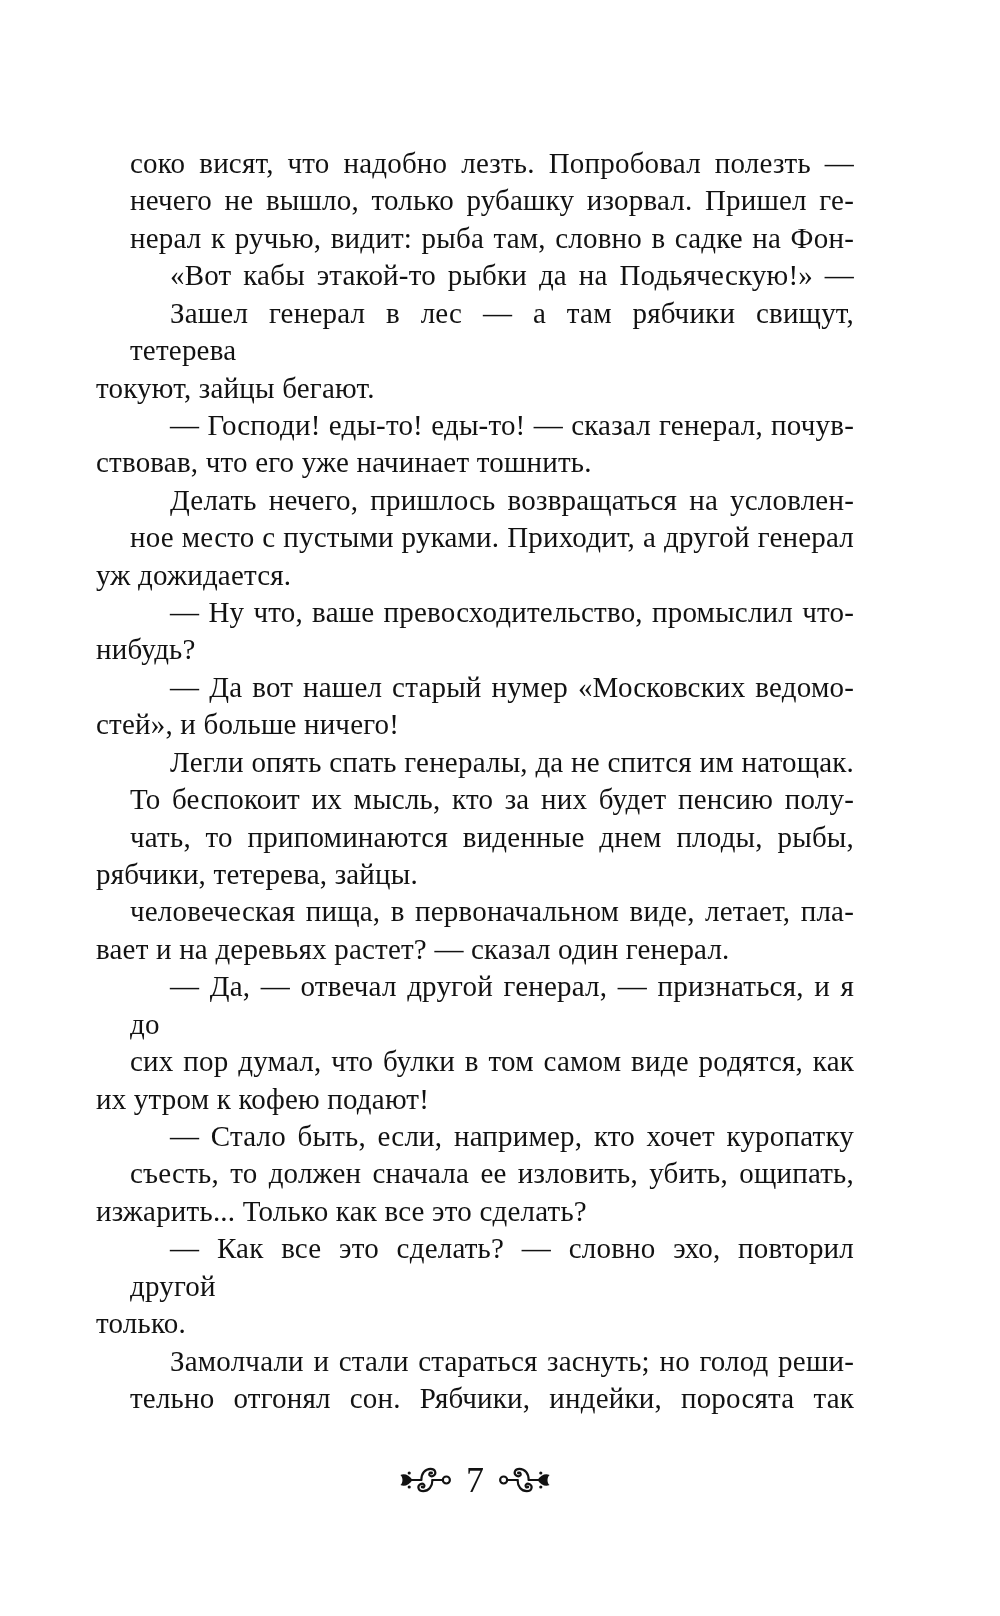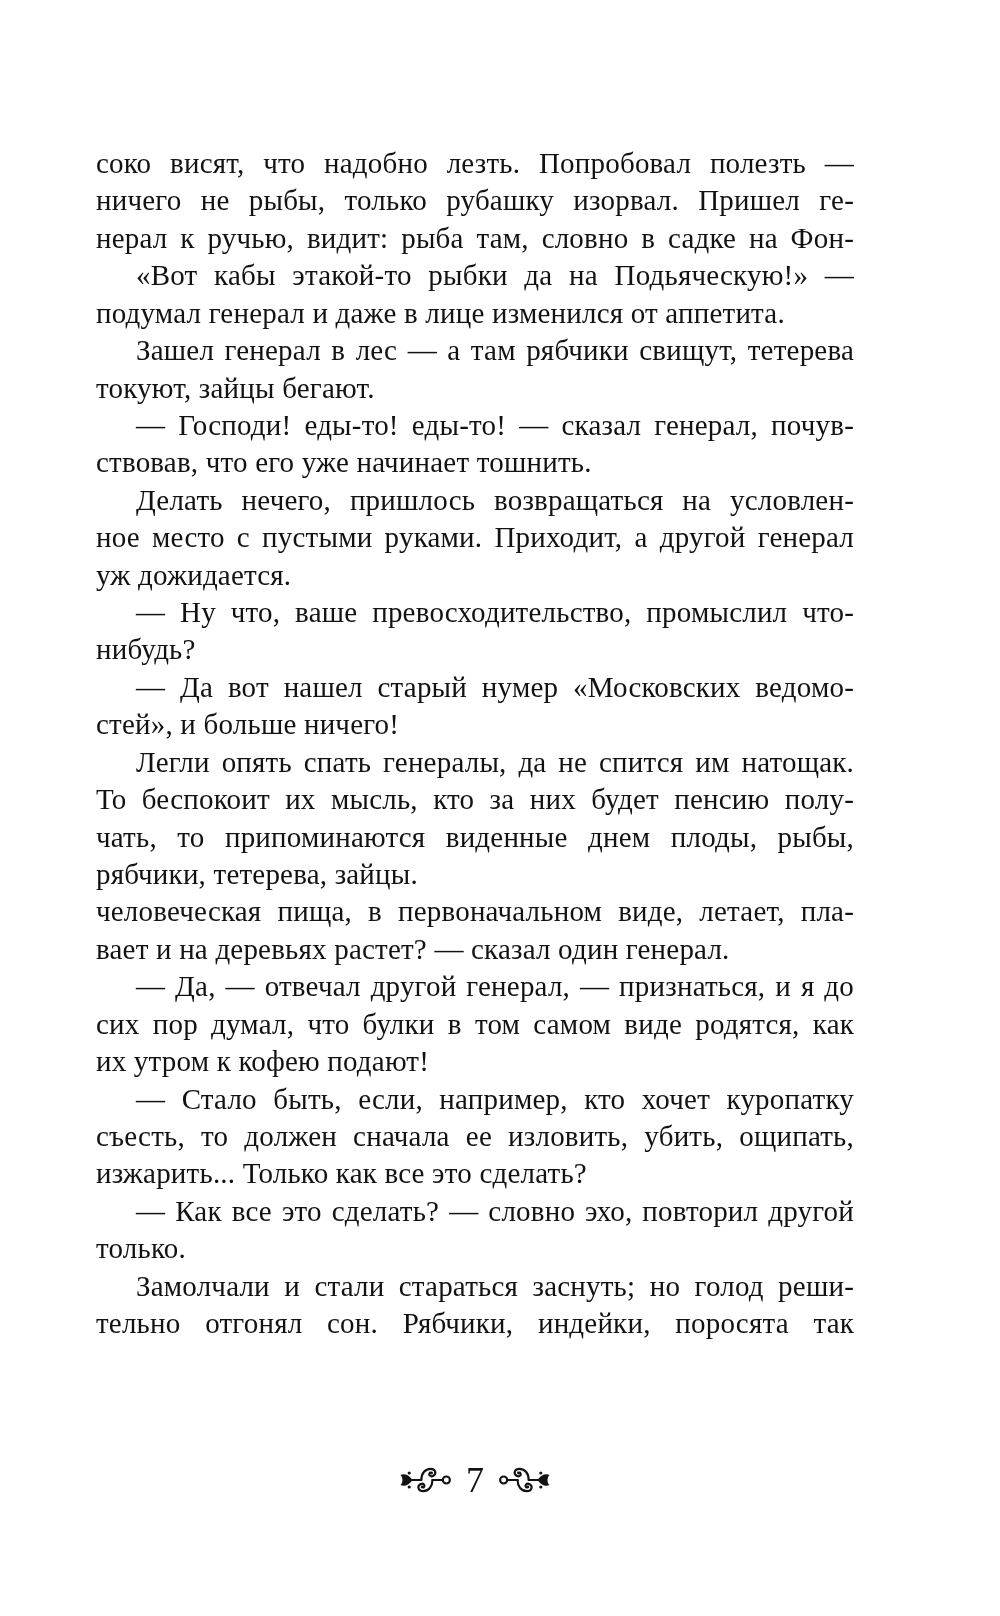--- a/index.html
+++ b/index.html
@@ -28,20 +28,21 @@
     line-height: 37.42px;
     letter-spacing: 0.2px;
   }
   .ln {
     text-align: justify;
     text-align-last: left;
     white-space: normal;
   }
   .ln.j {
     text-align-last: justify;
+    margin-left: 34px;
   }
   .ln.ind {
     text-indent: 40px;
   }
   .footer {
     position: absolute;
     left: 96px;
     top: 1462px;
     width: 758px;
     display: flex;
@@ -70,24 +71,23 @@
     transform: scaleX(-1);
   }
 </style>
 </head>
 <body>
 
 <div class="page">
 
   <div class="text-block">
     <div class="ln j">соко висят, что надобно лезть. Попробовал полезть —</div>
-    <div class="ln j">ничего не рыбы, только рубашку изорвал. Пришел ге-</div>
+    <div class="ln j">нечего не вышло, только рубашку изорвал. Пришел ге-</div>
     <div class="ln j">нерал к ручью, видит: рыба там, словно в садке на Фон-</div>
     <div class="ln j ind">«Вот кабы этакой-то рыбки да на Подьяческую!» —</div>
-    <div class="ln">подумал генерал и даже в лице изменился от аппетита.</div>
     <div class="ln j ind">Зашел генерал в лес — а там рябчики свищут, тетерева</div>
     <div class="ln">токуют, зайцы бегают.</div>
     <div class="ln j ind">— Господи! еды-то! еды-то! — сказал генерал, почув-</div>
     <div class="ln">ствовав, что его уже начинает тошнить.</div>
     <div class="ln j ind">Делать нечего, пришлось возвращаться на условлен-</div>
     <div class="ln j">ное место с пустыми руками. Приходит, а другой генерал</div>
     <div class="ln">уж дожидается.</div>
     <div class="ln j ind">— Ну что, ваше превосходительство, промыслил что-</div>
     <div class="ln">нибудь?</div>
     <div class="ln j ind">— Да вот нашел старый нумер «Московских ведомо-</div>

